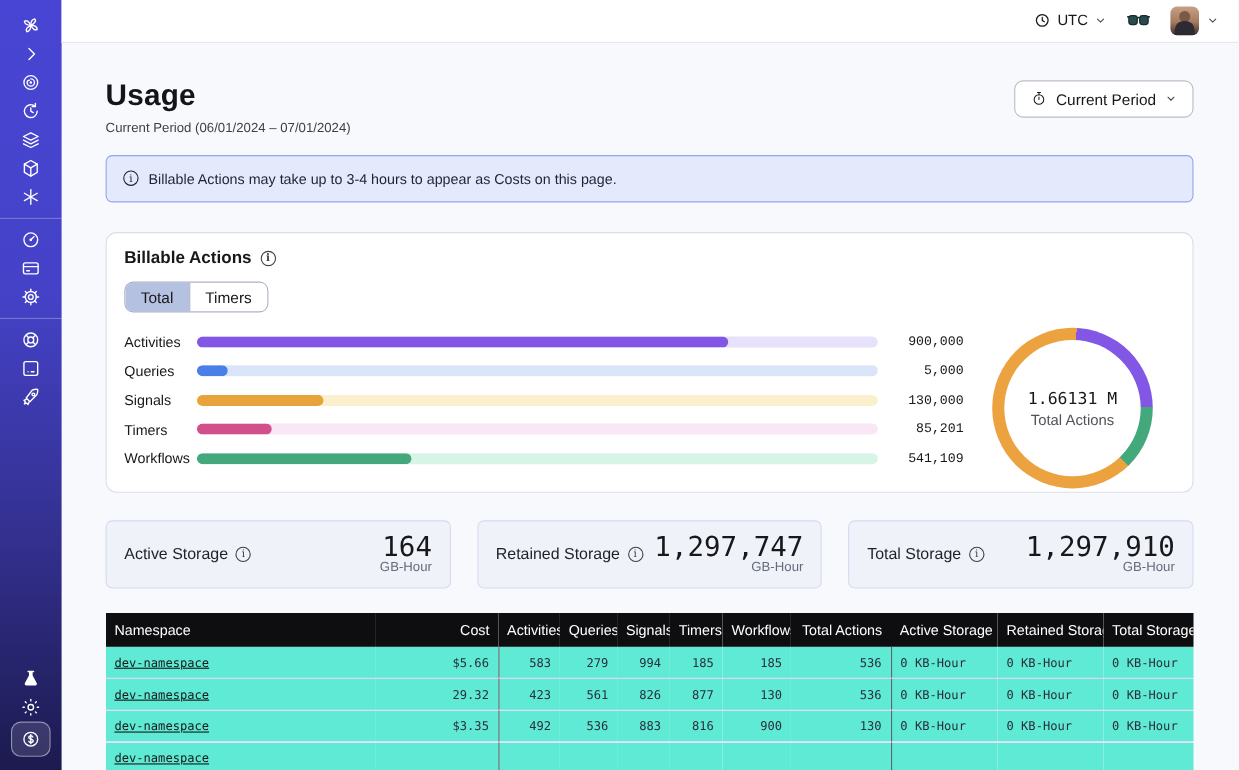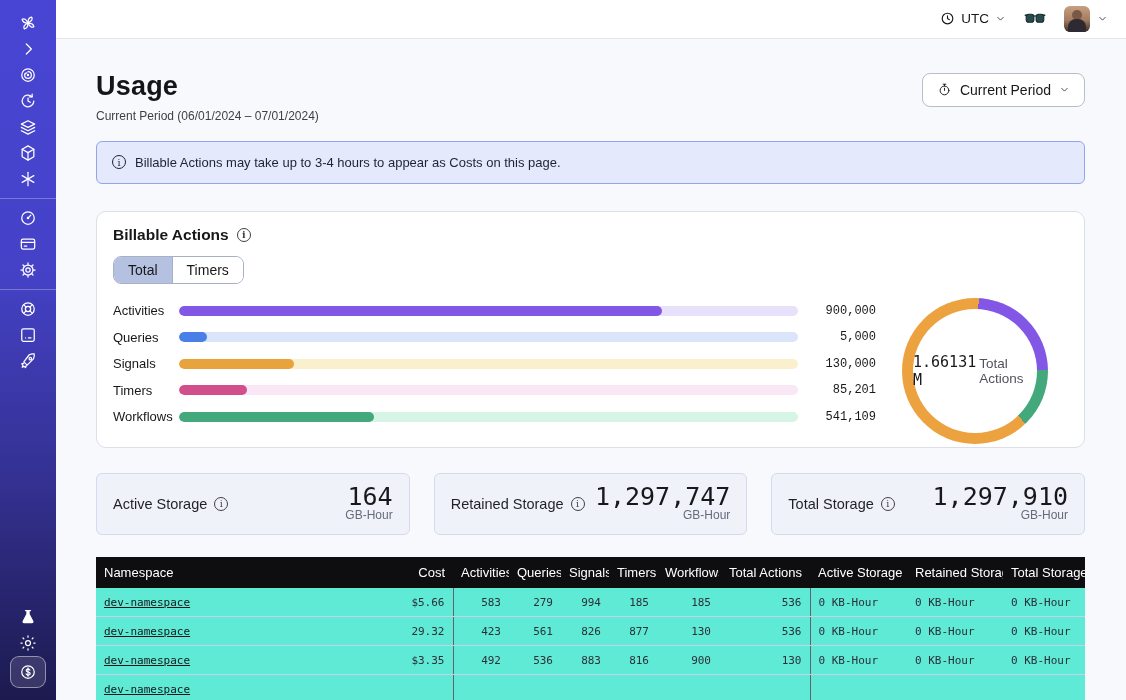--- a/index.html
+++ b/index.html
@@ -70,21 +70,21 @@
   .bar-row { display:flex; align-items:center; height:10px; margin-bottom:16.5px; }
   .bar-label { width:66px; font-size:13px; color:#18181b; flex:0 0 66px; }
   .bar-track { flex:1 1 auto; height:10px; border-radius:5px; position:relative; overflow:hidden; }
   .bar-fill { height:10px; border-radius:5px; min-width:10px; }
   .bar-value { width:78px; flex:0 0 78px; text-align:right; font-size:12px; color:#18181b;
     font-family:Liberation Mono, monospace; }
 
   .donut-wrap { flex:0 0 186px; display:flex; align-items:center; justify-content:center; margin-top:-8px; }
   .donut { width:146px; height:146px; border-radius:50%; position:relative; }
   .donut-hole { position:absolute; inset:11px; background:#fff; border-radius:50%;
-    display:flex; flex-direction:row; align-items:center; justify-content:center; gap:3px; }
+    display:flex; flex-direction:column; align-items:center; justify-content:center; gap:3px; }
   .donut-total { font-family:"DejaVu Sans Mono", monospace; font-size:15px; color:#18181b; }
   .donut-sub { font-size:13.5px; color:#52525b; }
 
   
   .storage-row { display:flex; gap:24px; margin-top:25px; }
   .storage-card { flex:1 1 0; height:62px; background:#f0f2fa; border:1px solid #d5daf0;
     border-radius:6px; display:flex; align-items:center; justify-content:space-between; padding:0 16px; }
   .storage-label { display:flex; align-items:center; gap:7px; font-size:14.5px; color:#1f2127; }
   .storage-label .info-icon { color:#3f3f46; }
   .storage-val { text-align:right; }

